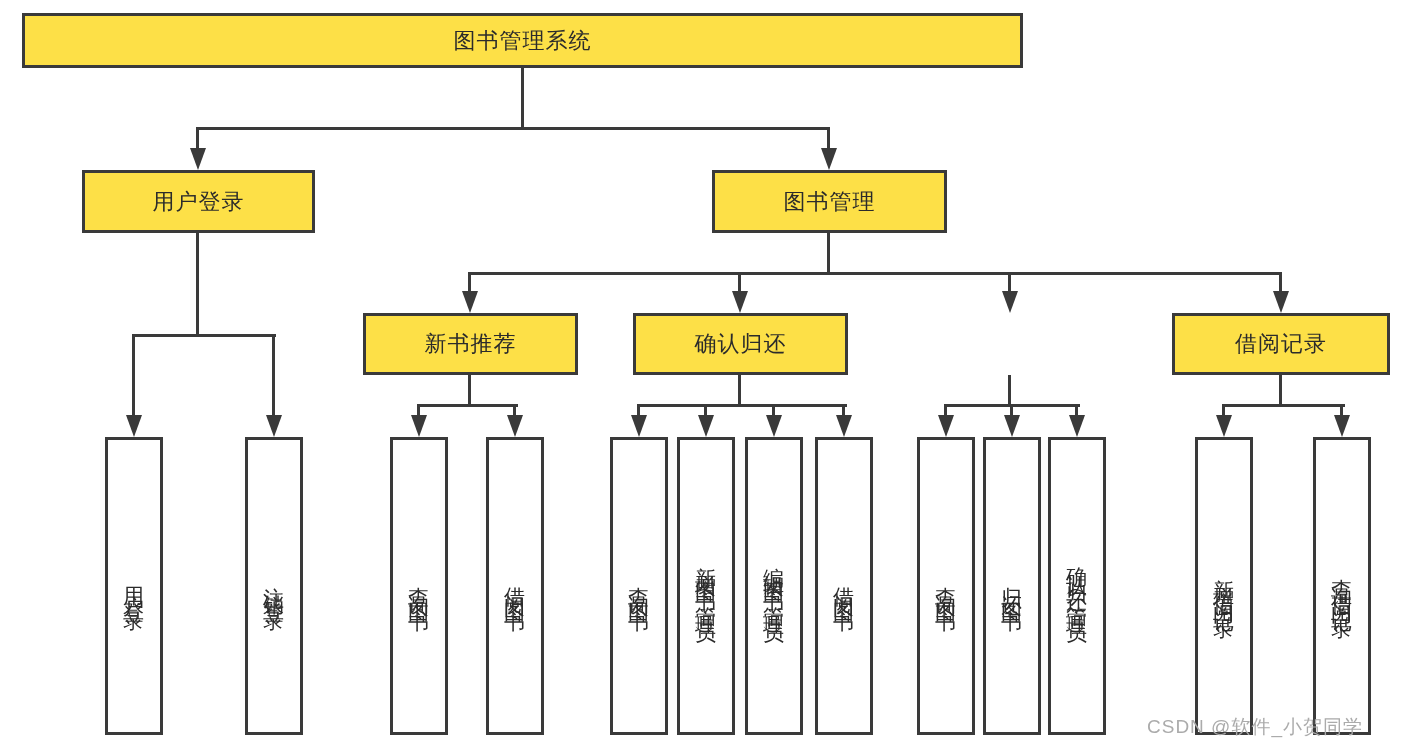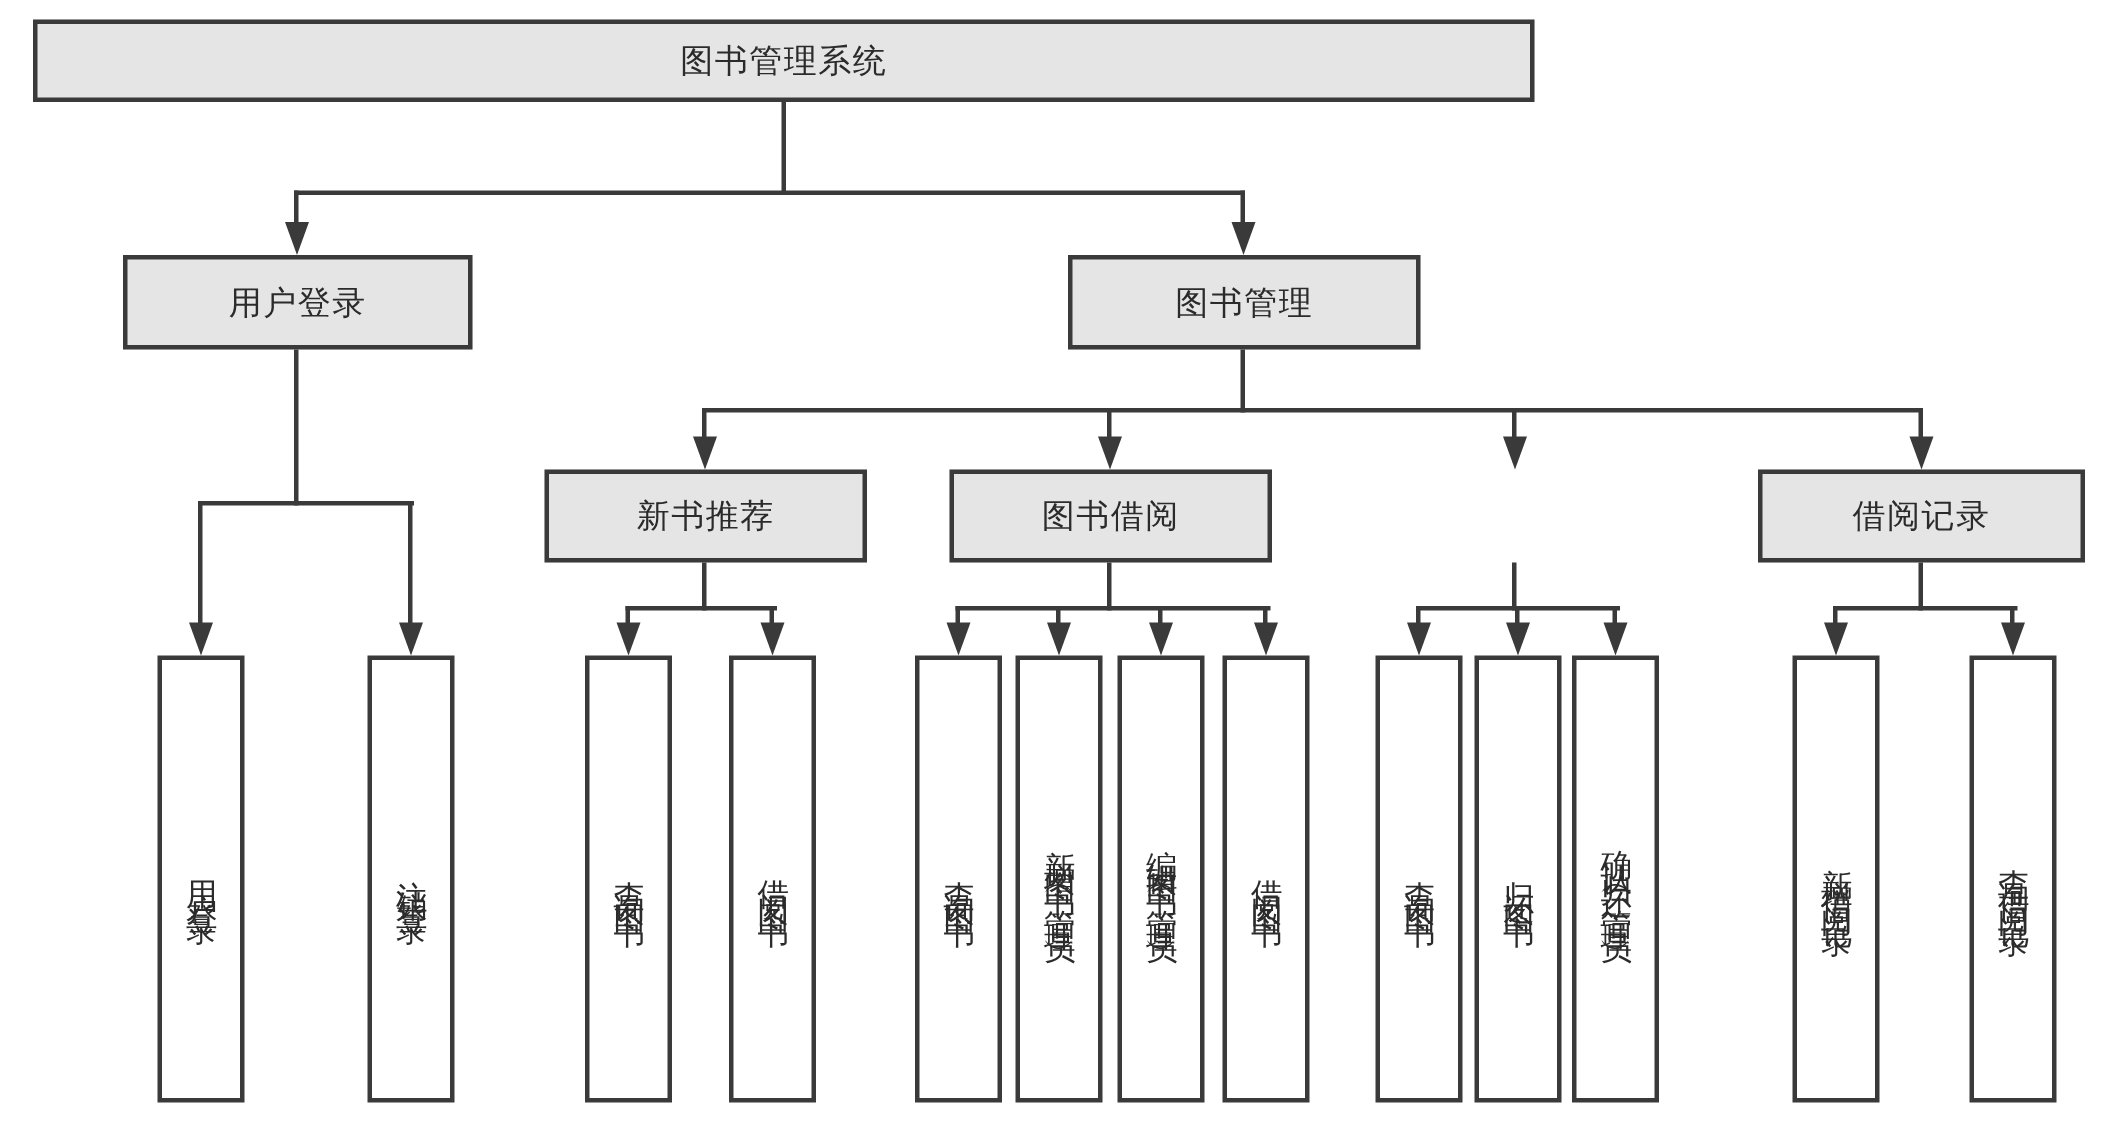--- a/index.html
+++ b/index.html
@@ -8,21 +8,21 @@
     --wm:#ababab;
     --bg:#ffffff;
   }
   html,body{margin:0;padding:0;background:var(--bg);}
   body{font-family:"Liberation Sans","DejaVu Sans",sans-serif;}
   #stage{
     position:relative;width:1405px;height:747px;background:var(--bg);
     overflow:hidden;
   }
   .hbox{
-    position:absolute;box-sizing:border-box;background:#e5e5e5;
+    position:absolute;box-sizing:border-box;background:#fde047;
     border:3px solid var(--line);
     display:flex;align-items:center;justify-content:center;
     font-size:22px;color:var(--text);letter-spacing:1px;white-space:nowrap;
   }
   .vbox{
     position:absolute;box-sizing:border-box;background:#fff;
     border:3px solid var(--line);
     width:58px;height:298px;top:437px;
     display:flex;align-items:center;justify-content:center;
   }
@@ -58,21 +58,21 @@
 
   <div class="hbox" style="left:712px;top:170px;width:235px;height:63px;">
     <span>图书管理</span>
   </div>
 
   <div class="hbox" style="left:363px;top:313px;width:215px;height:62px;">
     <span>新书推荐</span>
   </div>
 
   <div class="hbox" style="left:633px;top:313px;width:215px;height:62px;">
-    <span>图书借阅</span>
+    <span>确认归还</span>
   </div>
 
 
   <div class="hbox" style="left:1172px;top:313px;width:218px;height:62px;">
     <span>借阅记录</span>
   </div>
 
   <div class="vbox" style="left:105px;">
     <span class="vlabel">用户登录</span>
   </div>
@@ -169,14 +169,15 @@
   <div class="arrow" style="left:631px;top:415px;"></div>
   <div class="arrow" style="left:698px;top:415px;"></div>
   <div class="arrow" style="left:766px;top:415px;"></div>
   <div class="arrow" style="left:836px;top:415px;"></div>
   <div class="arrow" style="left:938px;top:415px;"></div>
   <div class="arrow" style="left:1004px;top:415px;"></div>
   <div class="arrow" style="left:1069px;top:415px;"></div>
   <div class="arrow" style="left:1216px;top:415px;"></div>
   <div class="arrow" style="left:1334px;top:415px;"></div>
 
+  <div class="watermark">CSDN @软件_小贺同学</div>
 
 </div>
 
 </body></html>

